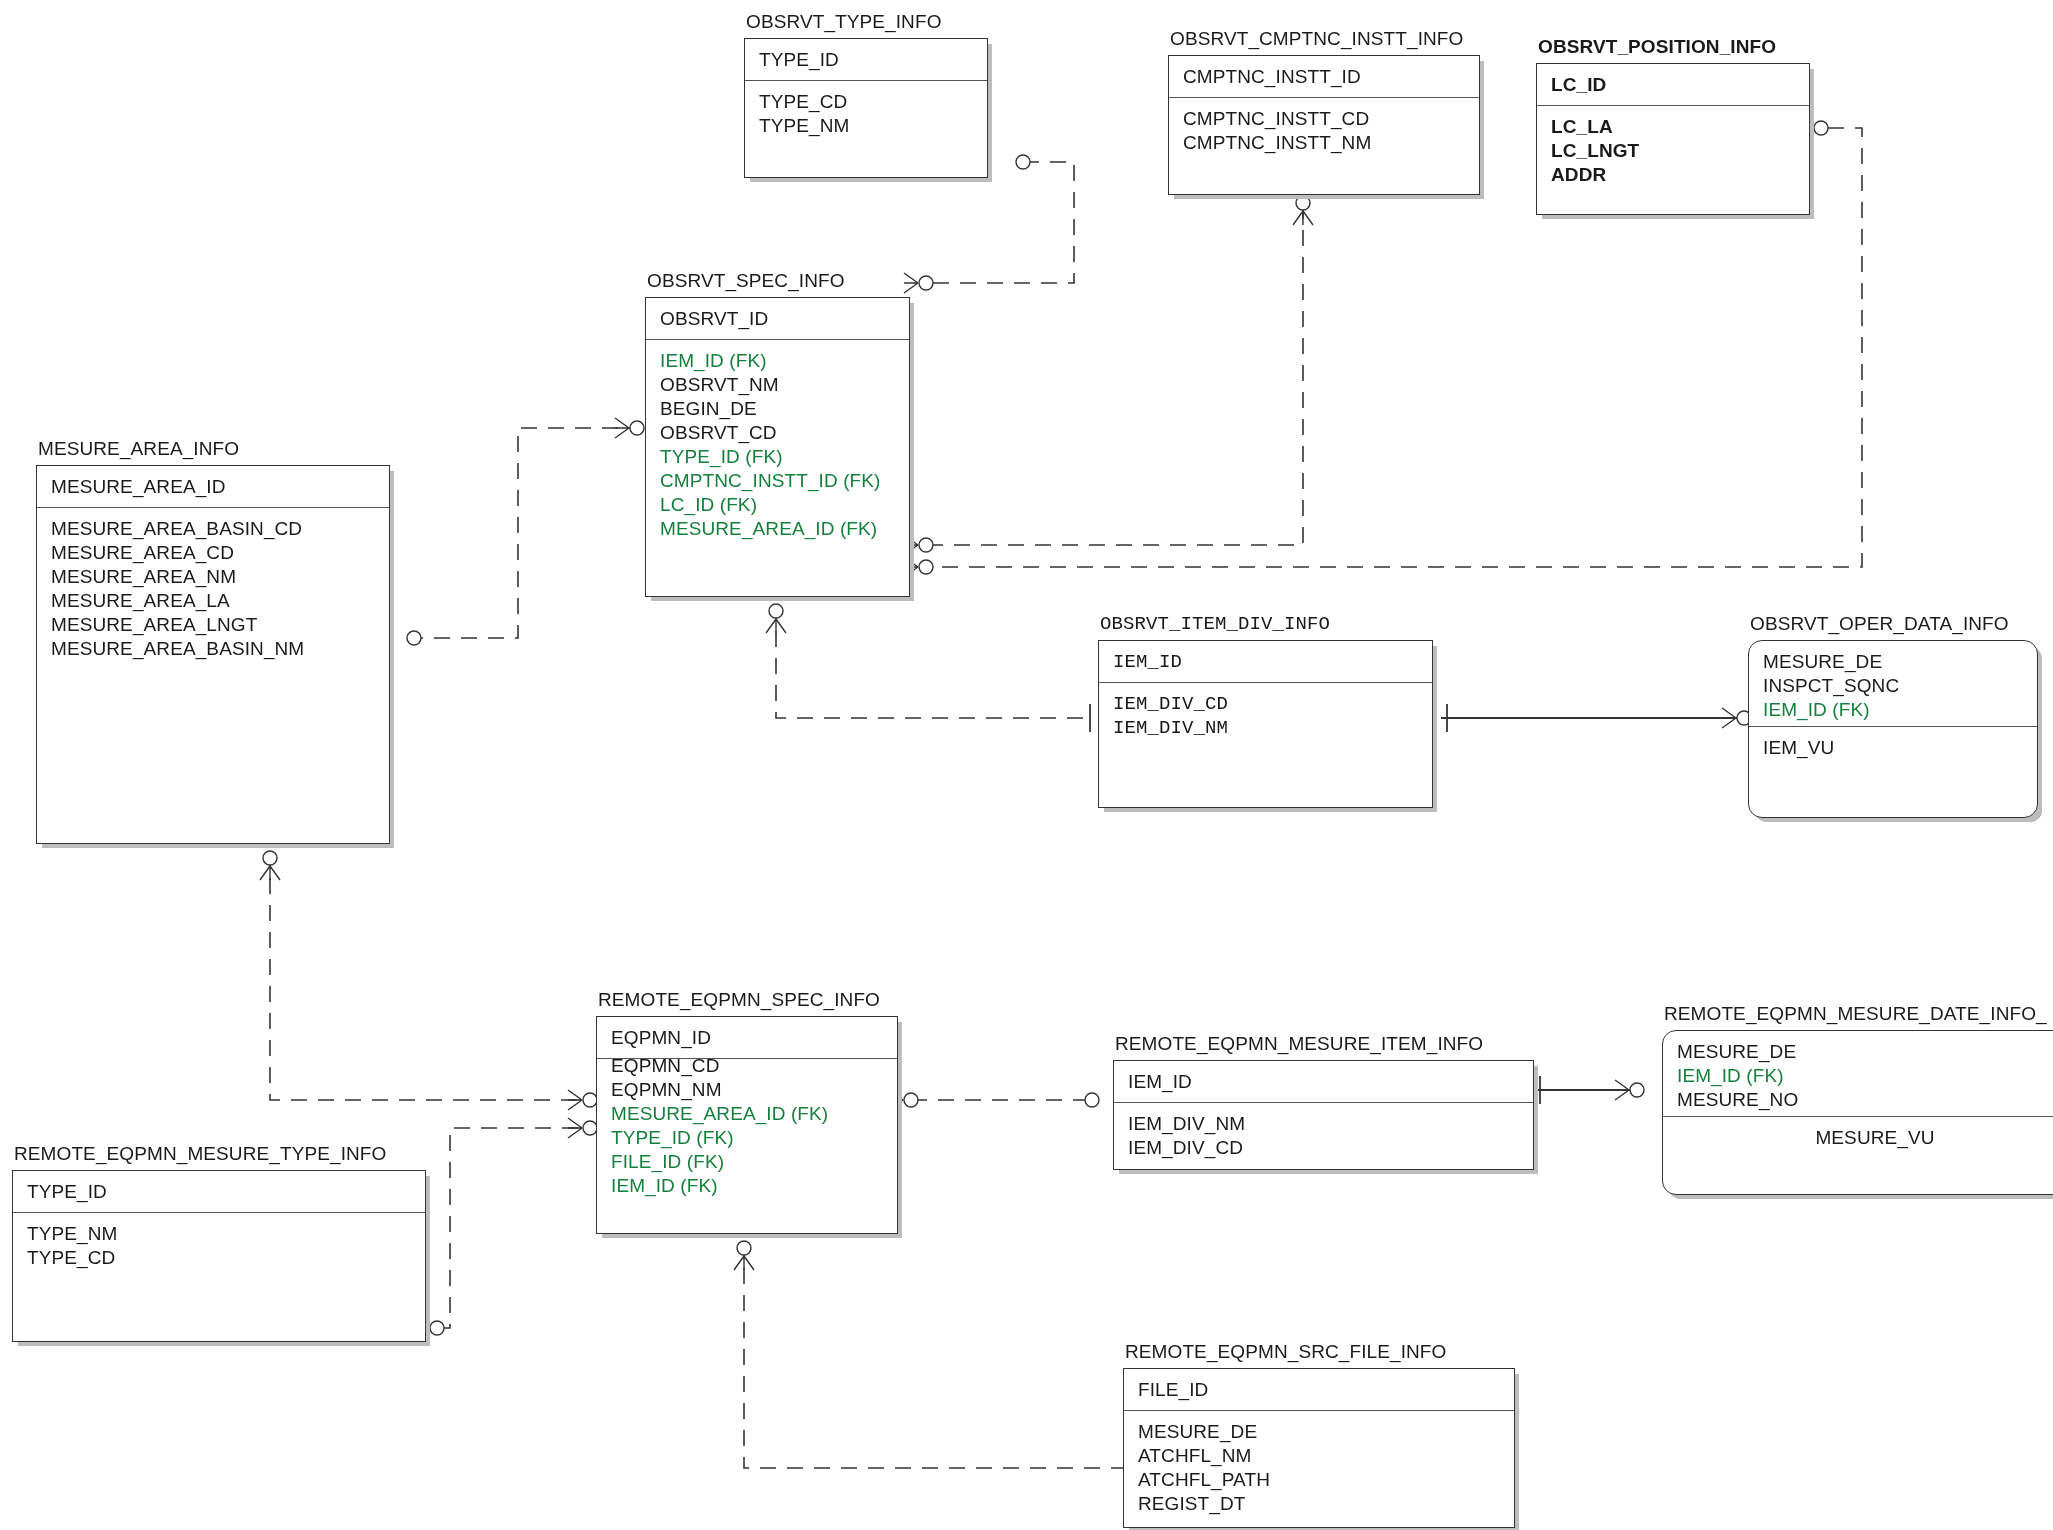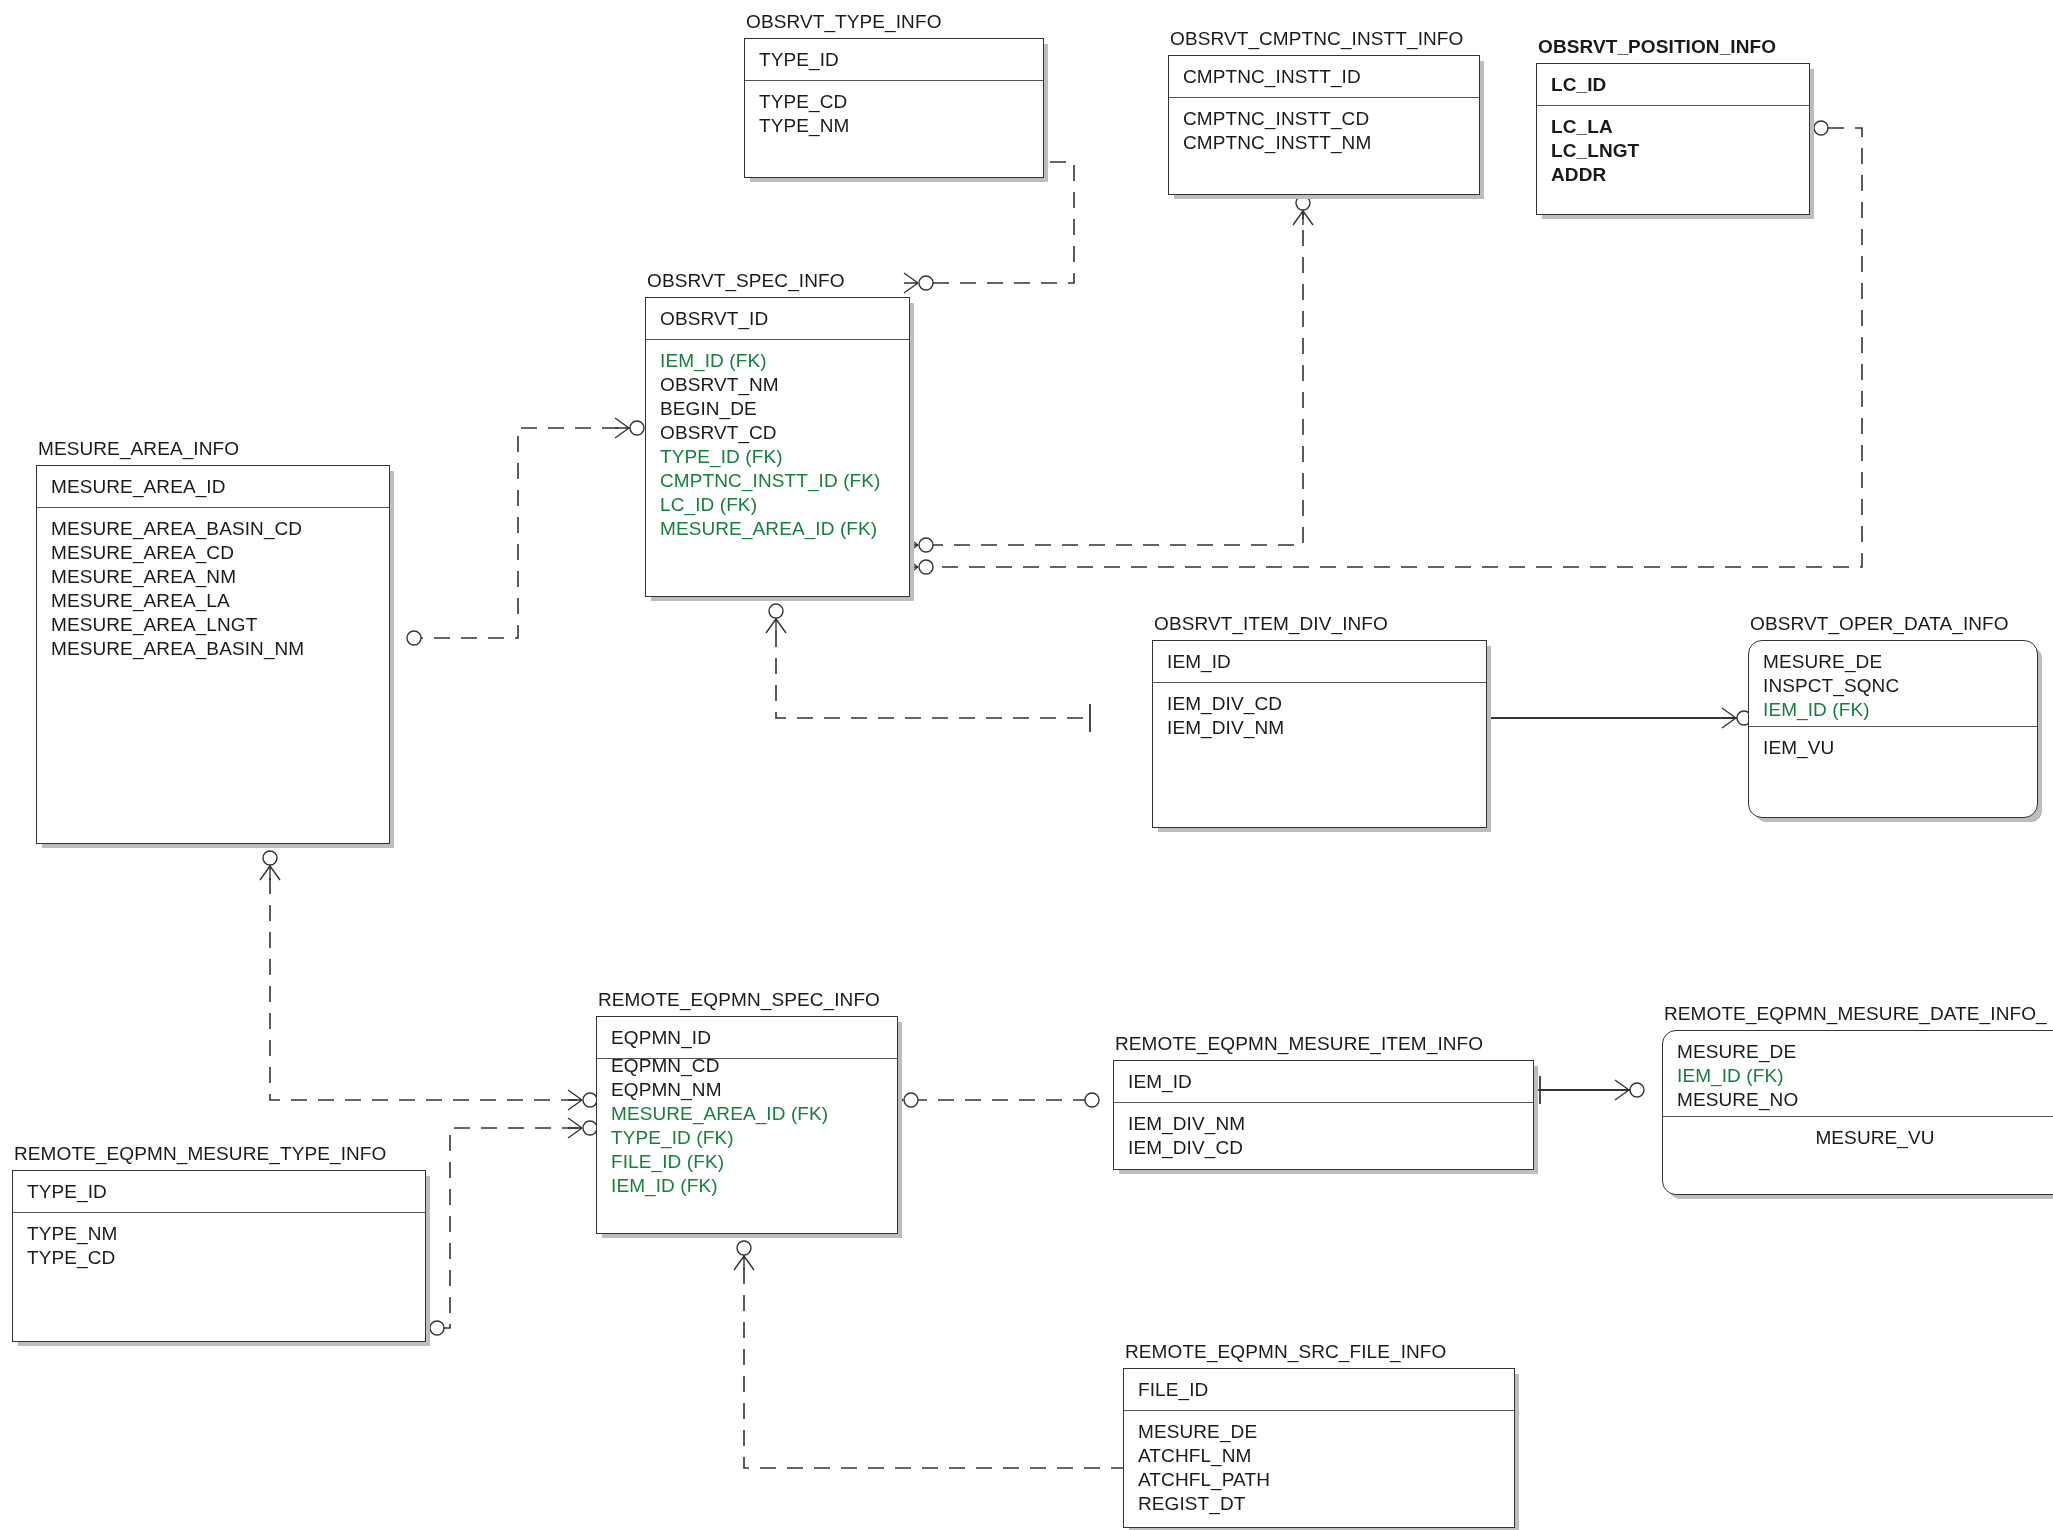--- a/index.html
+++ b/index.html
@@ -162,21 +162,21 @@
     </g>
 
     <g>
       <path d="M 744 1241 L 744 1468 L 1170 1468" stroke="#333" stroke-width="1.6" fill="none" stroke-dasharray="16 11"></path>
       <use href="#crowfoot-down" x="744" y="1248" transform="rotate(180 744 1248)"></use>
       <use href="#circle-only" x="1170" y="1468"></use>
     </g>
   </svg>
 
   <div id="entity-layer">
-      <div class="entity" style="left: 744px; top: 38px; width: 300px; height: 140px;">
+      <div class="entity" style="left: 744px; top: 38px; width: 244px; height: 140px;">
         <div class="entity-title">OBSRVT_TYPE_INFO</div>
         <div class="entity-box">
           <div class="pk-area" style="height: 42px;">
             <div class="field">TYPE_ID</div>
           </div>
           <div class="attr-area" style="top: 42px; bottom: 0px;">
             <div class="field">TYPE_CD</div>
             <div class="field">TYPE_NM</div>
           </div>
         </div>
@@ -233,21 +233,21 @@
           <div class="attr-area" style="top: 42px; bottom: 0px;">
             <div class="field">MESURE_AREA_BASIN_CD</div>
             <div class="field">MESURE_AREA_CD</div>
             <div class="field">MESURE_AREA_NM</div>
             <div class="field">MESURE_AREA_LA</div>
             <div class="field">MESURE_AREA_LNGT</div>
             <div class="field">MESURE_AREA_BASIN_NM</div>
           </div>
         </div>
       </div>
-      <div class="entity" style="left: 1152px; top: 640px; width: 335px; height: 188px;">
+      <div class="entity" style="left: 1098px; top: 640px; width: 335px; height: 168px; font-family: Liberation Mono, monospace;">
         <div class="entity-title">OBSRVT_ITEM_DIV_INFO</div>
         <div class="entity-box">
           <div class="pk-area" style="height: 42px;">
             <div class="field">IEM_ID</div>
           </div>
           <div class="attr-area" style="top: 42px; bottom: 0px;">
             <div class="field">IEM_DIV_CD</div>
             <div class="field">IEM_DIV_NM</div>
           </div>
         </div>

